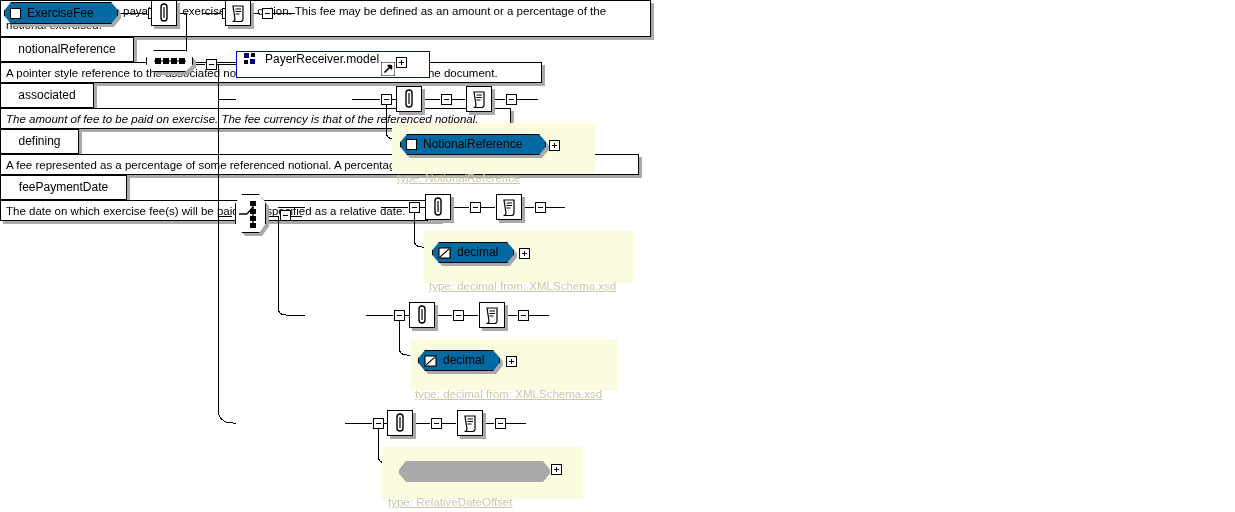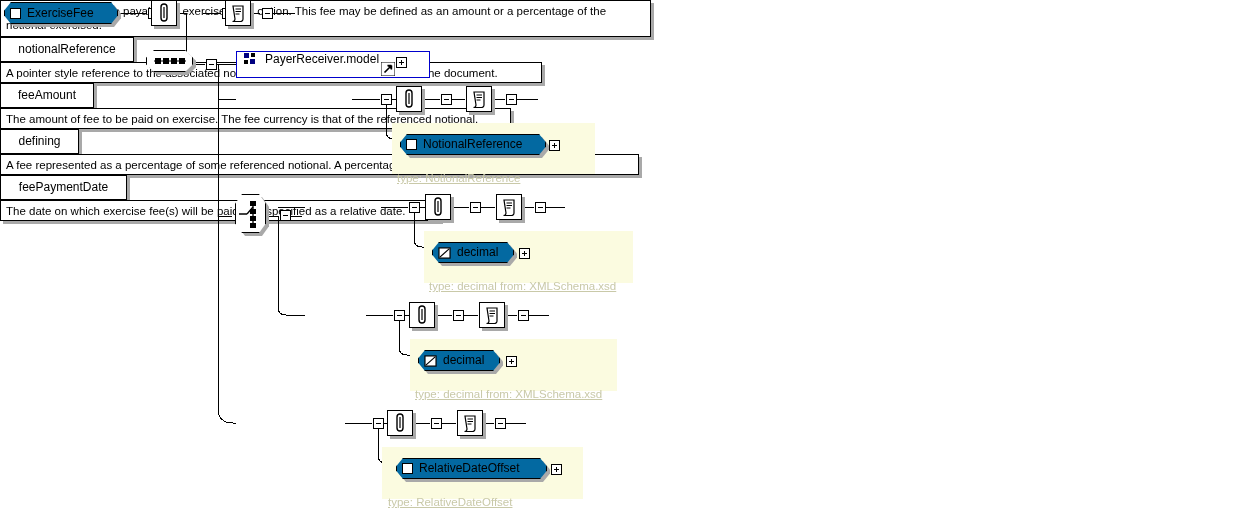--- a/index.html
+++ b/index.html
@@ -370,40 +370,40 @@
       <line x1="14" y1="4" x2="14" y2="26" stroke="#000" stroke-width="1.3"></line>
       <rect x="11" y="2" width="6" height="5" fill="#000"></rect>
       <rect x="11" y="10" width="6" height="5" fill="#000"></rect>
       <rect x="11" y="17" width="6" height="5" fill="#000"></rect>
       <rect x="11" y="24" width="6" height="5" fill="#000"></rect>
     </svg>
   </div>
   <div class="pm" style="left:280px; top:210px;"></div>
 
   <div class="rectbox" style="left:305px; top:196px; width:76px; height:23px;">
-    <span class="label-txt">feeAmount</span>
+    <span class="label-txt">associated</span>
   </div>
   <div class="pm" style="left:409px; top:202px;"></div>
   <div class="iconbox" style="left:425px; top:194px;">
     <svg width="14" height="20" viewBox="0 0 14 20">
       <rect x="4" y="1" width="6" height="17" rx="3" fill="none" stroke="#000" stroke-width="1.4"></rect>
       <line x1="7" y1="4" x2="7" y2="15" stroke="#000" stroke-width="1.2"></line>
     </svg>
   </div>
   <div class="pm" style="left:470px; top:202px;"></div>
   <div class="iconbox" style="left:496px; top:194px;">
     <svg width="17" height="18" viewBox="0 0 17 18">
       <path d="M3 2 h10 v13 a2.5 2.5 0 0 1 -2.5 2.5 h-8 a2.5 2.5 0 0 0 2.5 -2.5 z" fill="#fff" stroke="#000" stroke-width="1.2"></path>
       <line x1="5.5" y1="5" x2="11" y2="5" stroke="#000" stroke-width="1"></line>
       <line x1="5.5" y1="7.5" x2="11" y2="7.5" stroke="#000" stroke-width="1"></line>
       <line x1="5.5" y1="10" x2="9.5" y2="10" stroke="#000" stroke-width="1"></line>
     </svg>
   </div>
   <div class="pm" style="left:535px; top:202px;"></div>
-  <div class="textbox" style="left:566px; top:197px; width:511px; height:21px;">The amount of fee to be paid on exercise. The fee currency is that of the referenced notional.</div>
+  <div class="textbox" style="left:566px; top:197px; width:511px; height:21px;font-style:italic;">The amount of fee to be paid on exercise. The fee currency is that of the referenced notional.</div>
 
   <div class="typepanel" style="left:424px; top:231px; width:209px; height:52px;"></div>
   <div class="octshadow" style="left:435px; top:245px; width:82px; height:21px;"></div>
   <div class="octbox" style="left:432px; top:242px; width:82px; height:21px;">
     <svg class="simple-icon" viewBox="0 0 14 13">
       <rect x="1" y="1" width="12" height="11" fill="#fff" stroke="#000" stroke-width="1.3"></rect>
       <line x1="2" y1="11" x2="12" y2="2" stroke="#000" stroke-width="1.3"></line>
     </svg>
     <span class="label-txt">decimal</span>
   </div>
@@ -461,20 +461,16 @@
       <line x1="5.5" y1="5" x2="11" y2="5" stroke="#000" stroke-width="1"></line>
       <line x1="5.5" y1="7.5" x2="11" y2="7.5" stroke="#000" stroke-width="1"></line>
       <line x1="5.5" y1="10" x2="9.5" y2="10" stroke="#000" stroke-width="1"></line>
     </svg>
   </div>
   <div class="pm" style="left:495px; top:418px;"></div>
   <div class="textbox" style="left:527px; top:413px; width:440px; height:21px;">The date on which exercise fee(s) will be paid. It is specified as a relative date.</div>
 
   <div class="typepanel" style="left:382px; top:447px; width:201px; height:52px;"></div>
   <div class="octshadow" style="left:399px; top:461px; width:151px; height:21px;"></div>
-  <div class="octbox" style="left:396px; top:458px; width:151px; height:21px;">
-    <span class="elem-square"></span>
-    <span class="label-txt">RelativeDateOffset</span>
-  </div>
   <div class="pm plus" style="left:551px; top:464px;"></div>
   <div class="typelabel" style="left:388px; top:496px;">type: RelativeDateOffset</div>
 
 </div>
 
 </body></html>

